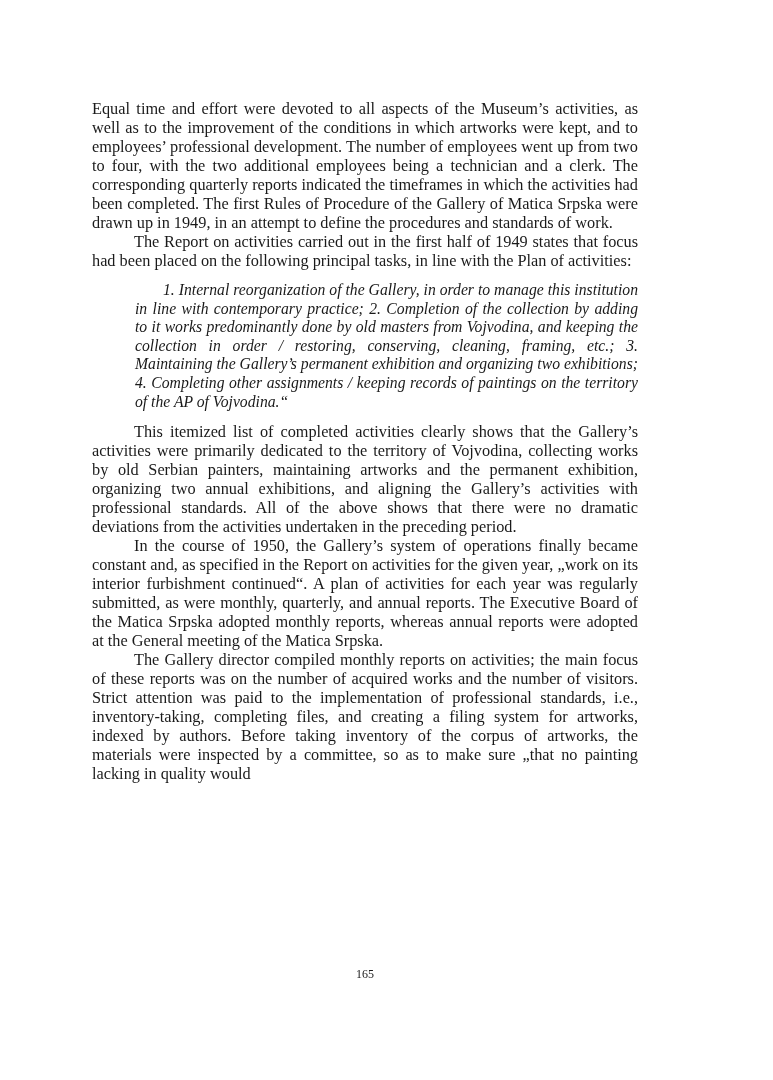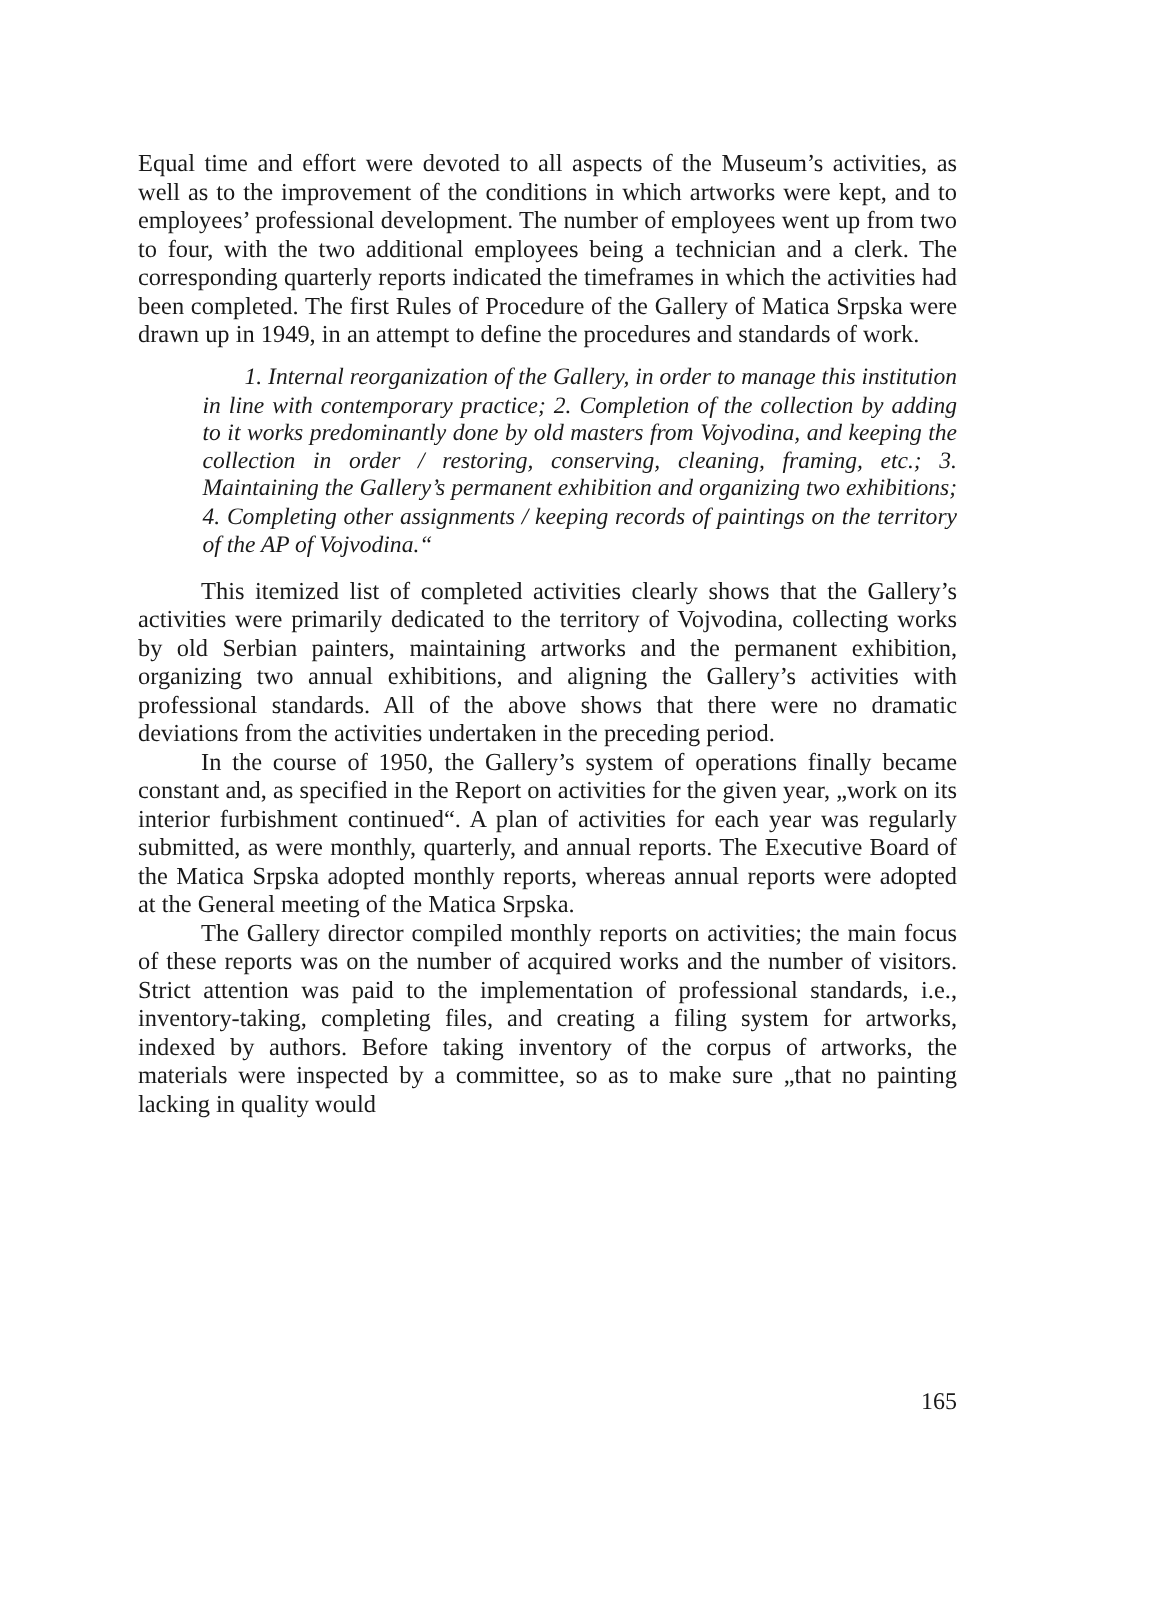--- a/index.html
+++ b/index.html
@@ -39,32 +39,33 @@
     line-height: 18.6px;
     text-align: justify;
     text-indent: 28px;
     hyphens: auto;
     font-style: italic;
     -webkit-hyphens: auto;
   }
   .page-number {
     position: absolute;
     left: 92px;
-    top: 925px;
+    top: 965px;
     width: 546px;
-    text-align: right;
-    font-size: 16px;
+    text-align: center;
+    font-size: 12px;
     line-height: 19px;
   }
 </style>
 </head>
 <body>
 
 <div class="page">
   <div class="text-block">
     <p class="para">Equal time and effort were devoted to all aspects of the Museum’s activities, as well as to the improvement of the conditions in which artworks were kept, and to employees’ professional development. The number of employees went up from two to four, with the two additional employees being a technician and a clerk. The corresponding quarterly reports indicated the timeframes in which the activities had been completed. The first Rules of Procedure of the Gallery of Matica Srpska were drawn up in 1949, in an attempt to define the procedures and standards of work.</p>
+    <p class="para indent">The Report on activities carried out in the first half of 1949 states that focus had been placed on the following principal tasks, in line with the Plan of activities:</p>
     <blockquote class="quote">1. Internal reorganization of the Gallery, in order to manage this institution in line with contemporary practice; 2. Completion of the collection by adding to it works predominantly done by old masters from Vojvodina, and keeping the collection in order / restoring, conserving, cleaning, framing, etc.; 3. Maintaining the Gallery’s permanent exhibition and organizing two exhibitions; 4. Completing other assignments / keeping records of paintings on the territory of the AP of Vojvodina.“</blockquote>
     <p class="para indent">This itemized list of completed activities clearly shows that the Gallery’s activities were primarily dedicated to the territory of Vojvodina, collecting works by old Serbian painters, maintaining artworks and the permanent exhibition, organizing two annual exhibitions, and aligning the Gallery’s activities with professional standards. All of the above shows that there were no dramatic deviations from the activities undertaken in the preceding period.</p>
     <p class="para indent">In the course of 1950, the Gallery’s system of operations finally became constant and, as specified in the Report on activities for the given year, „work on its interior furbishment continued“. A plan of activities for each year was regularly submitted, as were monthly, quarterly, and annual reports. The Executive Board of the Matica Srpska adopted monthly reports, whereas annual reports were adopted at the General meeting of the Matica Srpska.</p>
     <p class="para indent">The Gallery director compiled monthly reports on activities; the main focus of these reports was on the number of acquired works and the number of visitors. Strict attention was paid to the implementation of professional standards, i.e., inventory-taking, completing files, and creating a filing system for artworks, indexed by authors. Before taking inventory of the corpus of artworks, the materials were inspected by a committee, so as to make sure „that no painting lacking in quality would</p>
   </div>
   <div class="page-number">165</div>
 </div>
 
 </body></html>

